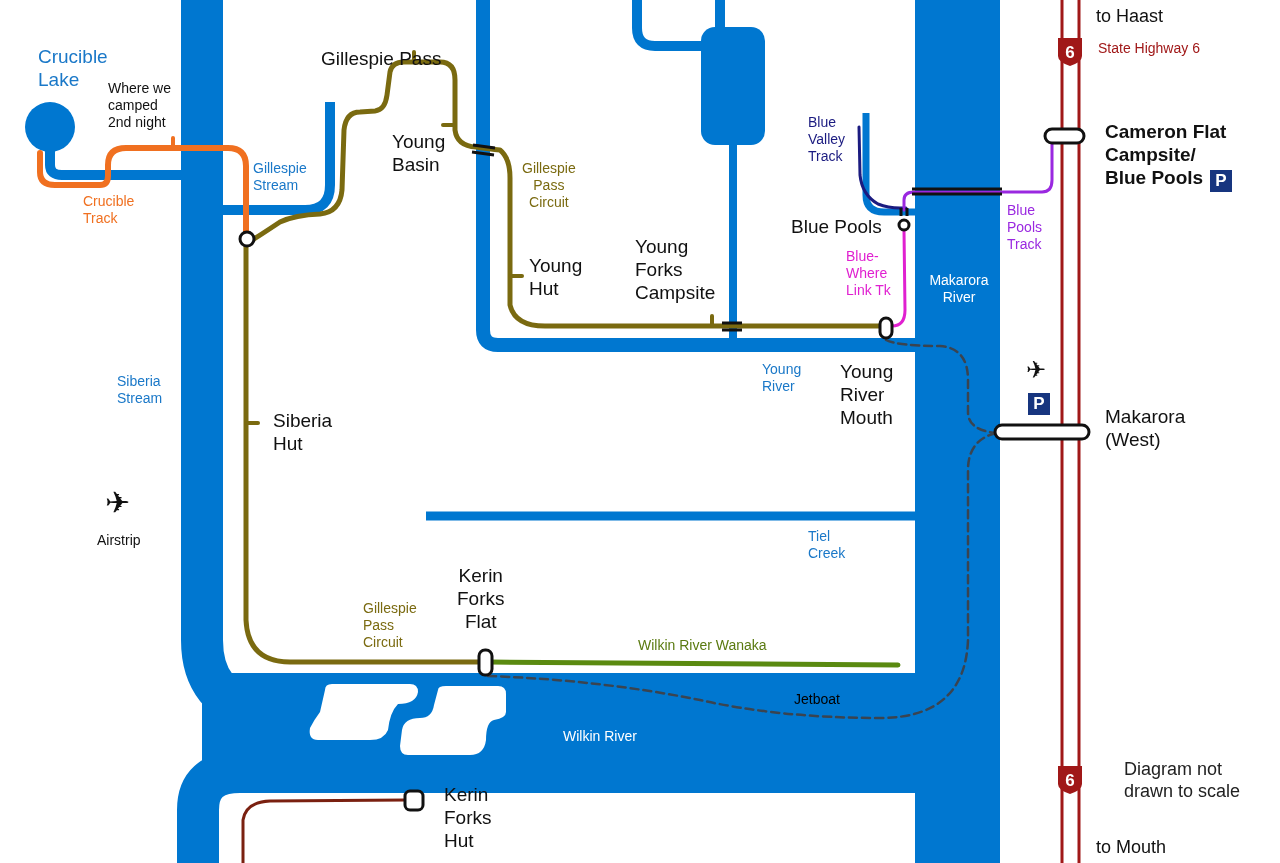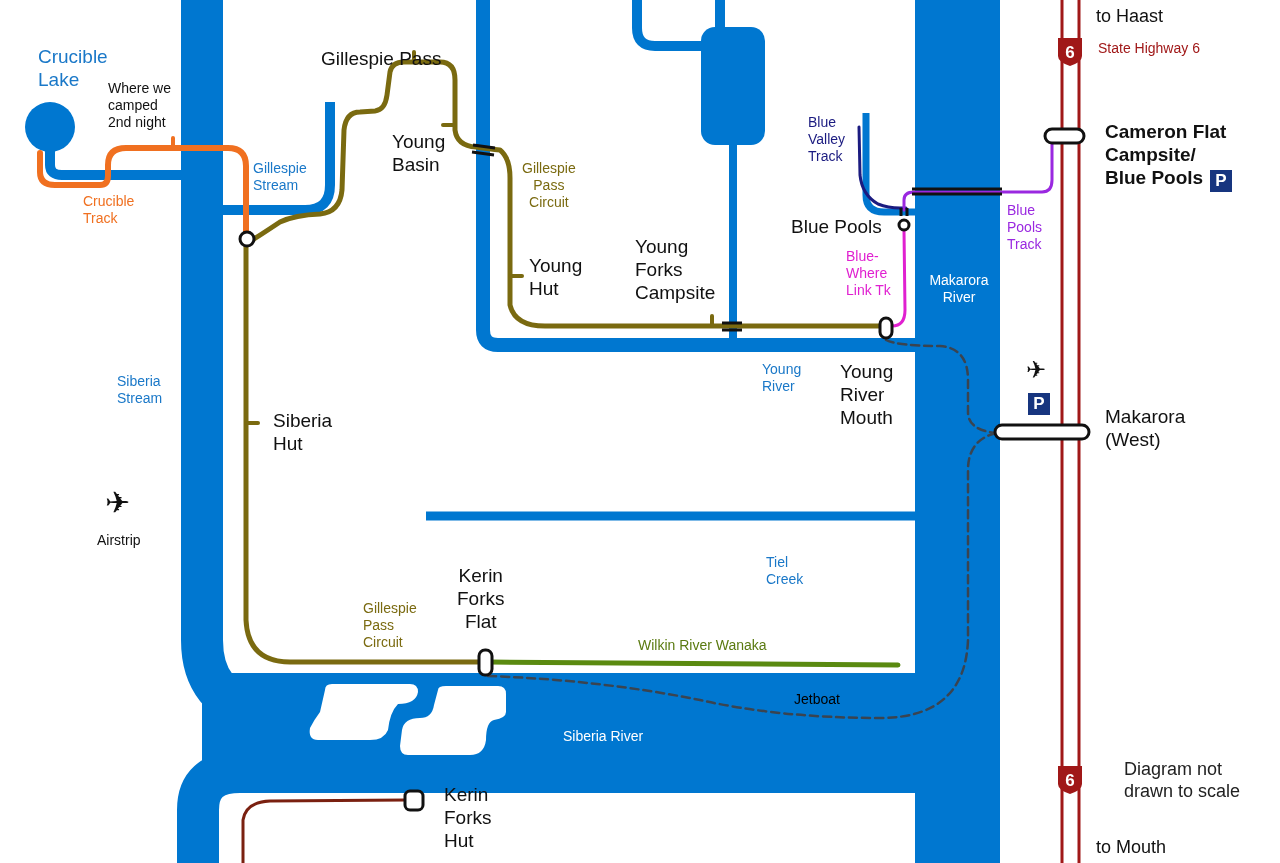--- a/index.html
+++ b/index.html
@@ -164,29 +164,29 @@
 <div class="plane" style="left:1026px;top:356px;font-size:24px;">✈</div>
 <div class="pbox" style="position:absolute;left:1028px;top:393px;">P</div>
 <div class="lbl big" style="left:1105px;top:406px;">Makarora
 (West)</div>
 <div class="lbl blue sm" style="left:117px;top:373px;">Siberia
 Stream</div>
 <div class="lbl big" style="left:273px;top:410px;">Siberia
 Hut</div>
 <div class="plane" style="left:105px;top:485px;">✈</div>
 <div class="lbl sm" style="left:97px;top:532px;color:#111;">Airstrip</div>
-<div class="lbl blue sm" style="left:766px;top:528px;margin-top:26px;">Tiel
+<div class="lbl blue sm" style="left:808px;top:528px;">Tiel
 Creek</div>
 <div class="lbl big" style="left:457px;top:565px;text-align:center;">Kerin
 Forks
 Flat</div>
 <div class="lbl olive sm" style="left:363px;top:600px;">Gillespie
 Pass
 Circuit</div>
 <div class="lbl green sm" style="left:638px;top:637px;">Wilkin River Wanaka</div>
 <div class="lbl grey sm" style="left:794px;top:691px;">Jetboat</div>
-<div class="lbl white sm" style="left:563px;top:728px;">Siberia River</div>
+<div class="lbl white sm" style="left:563px;top:728px;">Wilkin River</div>
 <div class="lbl big" style="left:444px;top:784px;">Kerin
 Forks
 Hut</div>
 <div class="lbl" style="left:1124px;top:759px;font-size:18px;color:#222;">Diagram not
 drawn to scale</div>
 <div class="lbl" style="left:1096px;top:837px;font-size:18px;color:#111;">to Mouth</div>
 
 </body></html>

